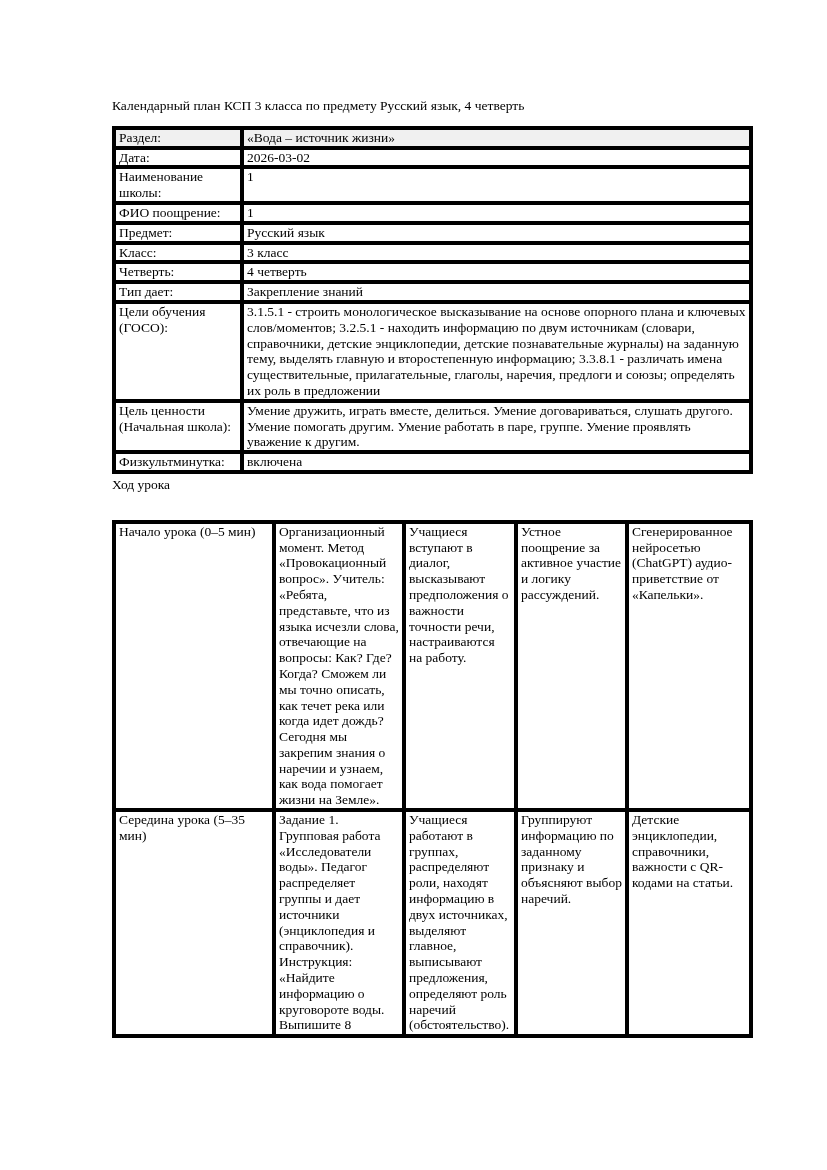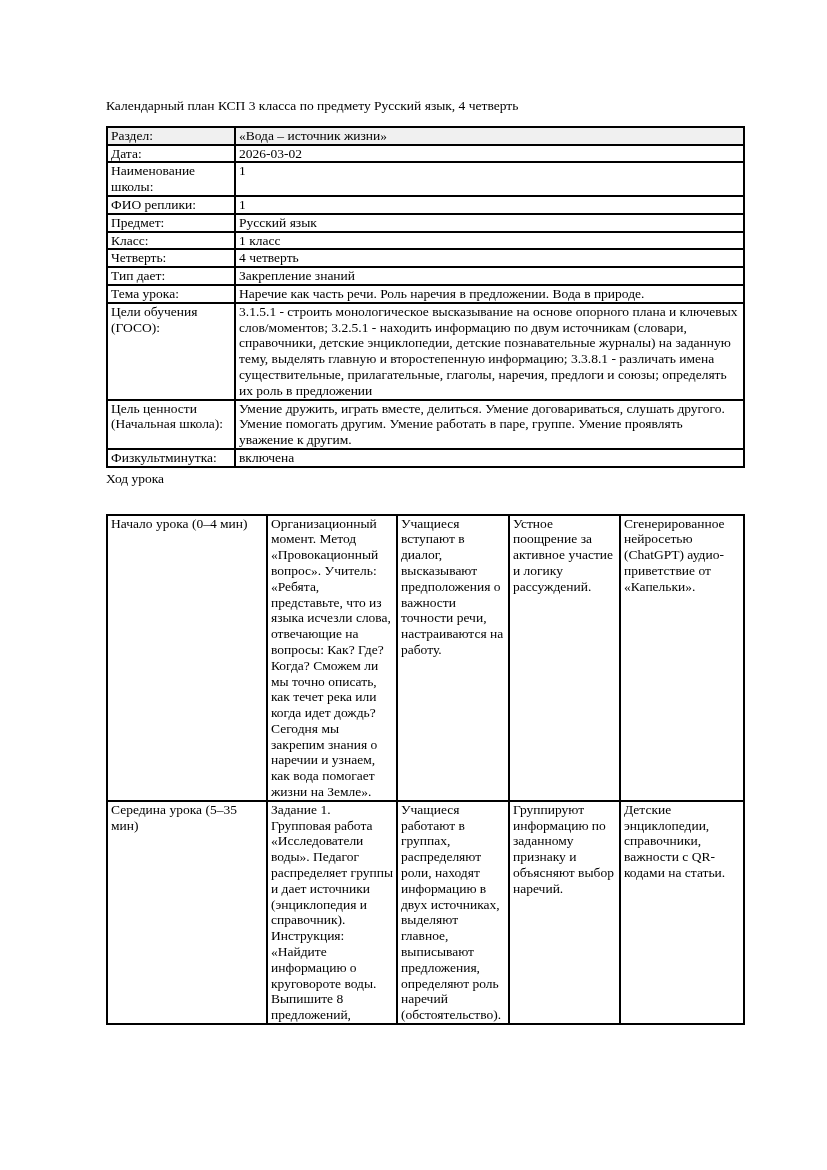--- a/index.html
+++ b/index.html
@@ -14,36 +14,36 @@
     height: 1170px;
     background: #ffffff;
     overflow: hidden;
     font-family: "Liberation Serif", "DejaVu Serif", serif;
     font-size: 13.5px;
     line-height: 15.8px;
     color: #000000;
   }
   .content {
     position: absolute;
-    left: 106px;
+    left: 112px;
     top: 98px;
     width: 638px;
   }
   .doc-title {
     margin: 0 0 12px 0;
     font-size: 13.5px;
     font-weight: normal;
   }
   table.doc-table {
     border-collapse: collapse;
     table-layout: fixed;
     width: 637px;
   }
   table.doc-table td, table.doc-table th {
-    border: 2px solid #000000;
+    border: 4px solid #000000;
     vertical-align: top;
     text-align: left;
     font-weight: normal;
     padding: 0 3px;
     overflow: hidden;
     word-wrap: break-word;
   }
   tr.shaded td, tr.shaded th {
     background: #f0f0f0;
   }
@@ -75,42 +75,38 @@
         </tr>
         <tr>
           <td>Дата:</td>
           <td>2026-03-02</td>
         </tr>
         <tr>
           <td>Наименование школы:</td>
           <td>1</td>
         </tr>
         <tr>
-          <td>ФИО реплики:</td>
+          <td>ФИО поощрение:</td>
           <td>1</td>
         </tr>
         <tr>
           <td>Предмет:</td>
           <td>Русский язык</td>
         </tr>
         <tr>
           <td>Класс:</td>
-          <td>1 класс</td>
+          <td>3 класс</td>
         </tr>
         <tr>
           <td>Четверть:</td>
           <td>4 четверть</td>
         </tr>
         <tr>
           <td>Тип дает:</td>
           <td>Закрепление знаний</td>
-        </tr>
-        <tr>
-          <td>Тема урока:</td>
-          <td>Наречие как часть речи. Роль наречия в предложении. Вода в природе.</td>
         </tr>
         <tr>
           <td>Цели обучения (ГОСО):</td>
           <td>3.1.5.1 - строить монологическое высказывание на основе опорного плана и ключевых слов/моментов; 3.2.5.1 - находить информацию по двум источникам (словари, справочники, детские энциклопедии, детские познавательные журналы) на заданную тему, выделять главную и второстепенную информацию; 3.3.8.1 - различать имена существительные, прилагательные, глаголы, наречия, предлоги и союзы; определять их роль в предложении</td>
         </tr>
         <tr>
           <td>Цель ценности (Начальная школа):</td>
           <td>Умение дружить, играть вместе, делиться. Умение договариваться, слушать другого. Умение помогать другим. Умение работать в паре, группе. Умение проявлять уважение к другим.</td>
         </tr>
         <tr>
@@ -125,21 +121,21 @@
     <table class="doc-table">
       <colgroup>
         <col style="width:160px">
           <col style="width:130px">
           <col style="width:112px">
           <col style="width:111px">
           <col style="width:124px">
       </colgroup>
       <tbody>
         <tr>
-          <td>Начало урока (0–4 мин)</td>
+          <td>Начало урока (0–5 мин)</td>
           <td>Организационный момент. Метод «Провокационный вопрос». Учитель: «Ребята, представьте, что из языка исчезли слова, отвечающие на вопросы: Как? Где? Когда? Сможем ли мы точно описать, как течет река или когда идет дождь? Сегодня мы закрепим знания о наречии и узнаем, как вода помогает жизни на Земле».</td>
           <td>Учащиеся вступают в диалог, высказывают предположения о важности точности речи, настраиваются на работу.</td>
           <td>Устное поощрение за активное участие и логику рассуждений.</td>
           <td>Сгенерированное нейросетью (ChatGPT) аудио-приветствие от «Капельки».</td>
         </tr>
         <tr class="clip-row">
           <td>
               <div class="cellwrap">Середина урока (5–35 мин)</div>
             </td>
           <td>

